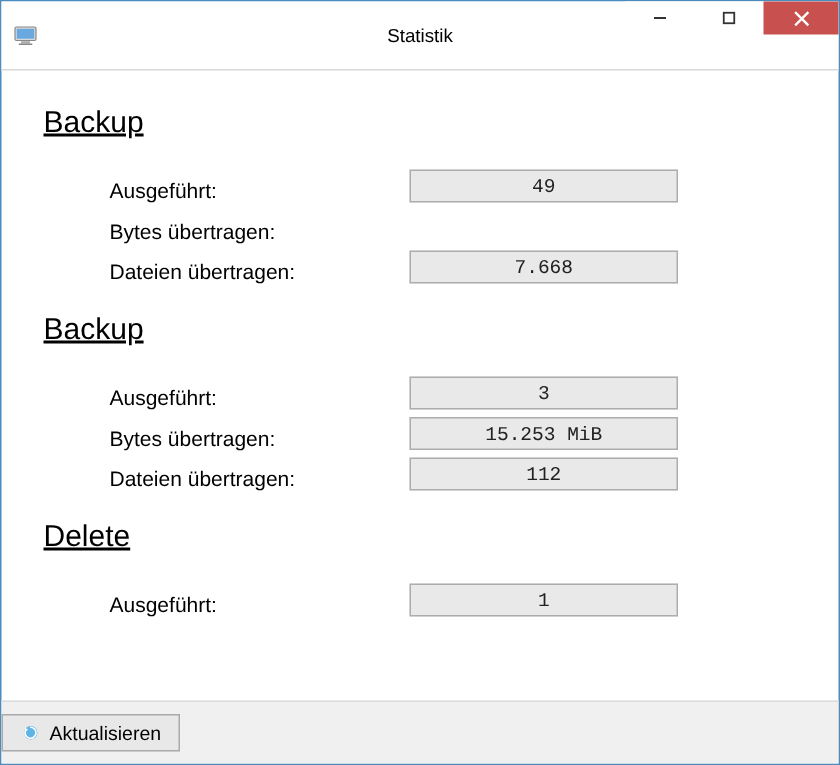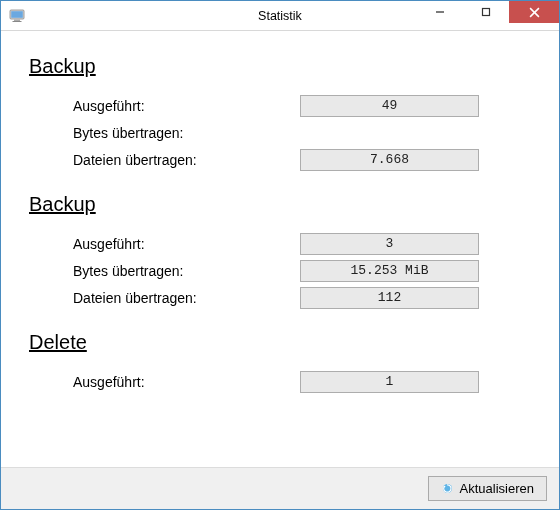--- a/index.html
+++ b/index.html
@@ -14,21 +14,21 @@
   }
   .window {
     width: 560px;
     height: 510px;
     background: #fff;
     border: 1px solid #4a8cc0;
     display: flex;
     flex-direction: column;
   }
   .titlebar {
-    height: 30px;
+    height: 46px;
     background: #fff;
     border-bottom: 1px solid #d8d8d8;
     display: flex;
     align-items: center;
     position: relative;
   }
   .titlebar .app-icon {
     width: 16px; height: 16px;
     margin-left: 8px;
     display: inline-block;
@@ -69,24 +69,23 @@
     padding: 18px 28px 10px 28px;
     overflow: hidden;
   }
   .section-header {
     font-size: 20px;
     text-decoration: underline;
     margin: 6px 0 14px 0;
   }
   .row {
     display: flex;
-    align-items: center;
+    align-items: flex-end;
     height: 27px;
     margin-bottom: 0px;
-    gap: 27px;
   }
   .row-label {
     margin-left: 44px;
     width: 200px;
     font-size: 14px;
     color: #000;
   }
   .value-box {
     width: 179px;
     height: 22px;
@@ -98,21 +97,20 @@
     display: flex;
     align-items: center;
     justify-content: center;
   }
   .footer {
     height: 42px;
     background: #f0f0f0;
     border-top: 1px solid #dcdcdc;
     display: flex;
     align-items: center;
-    justify-content: flex-end;
     padding-right: 12px;
     gap: 10px;
   }
   .btn {
     height: 25px;
     min-width: 106px;
     padding: 0 12px;
     background: #e8e8e8;
     border: 1px solid #aaa;
     font-size: 13px;

